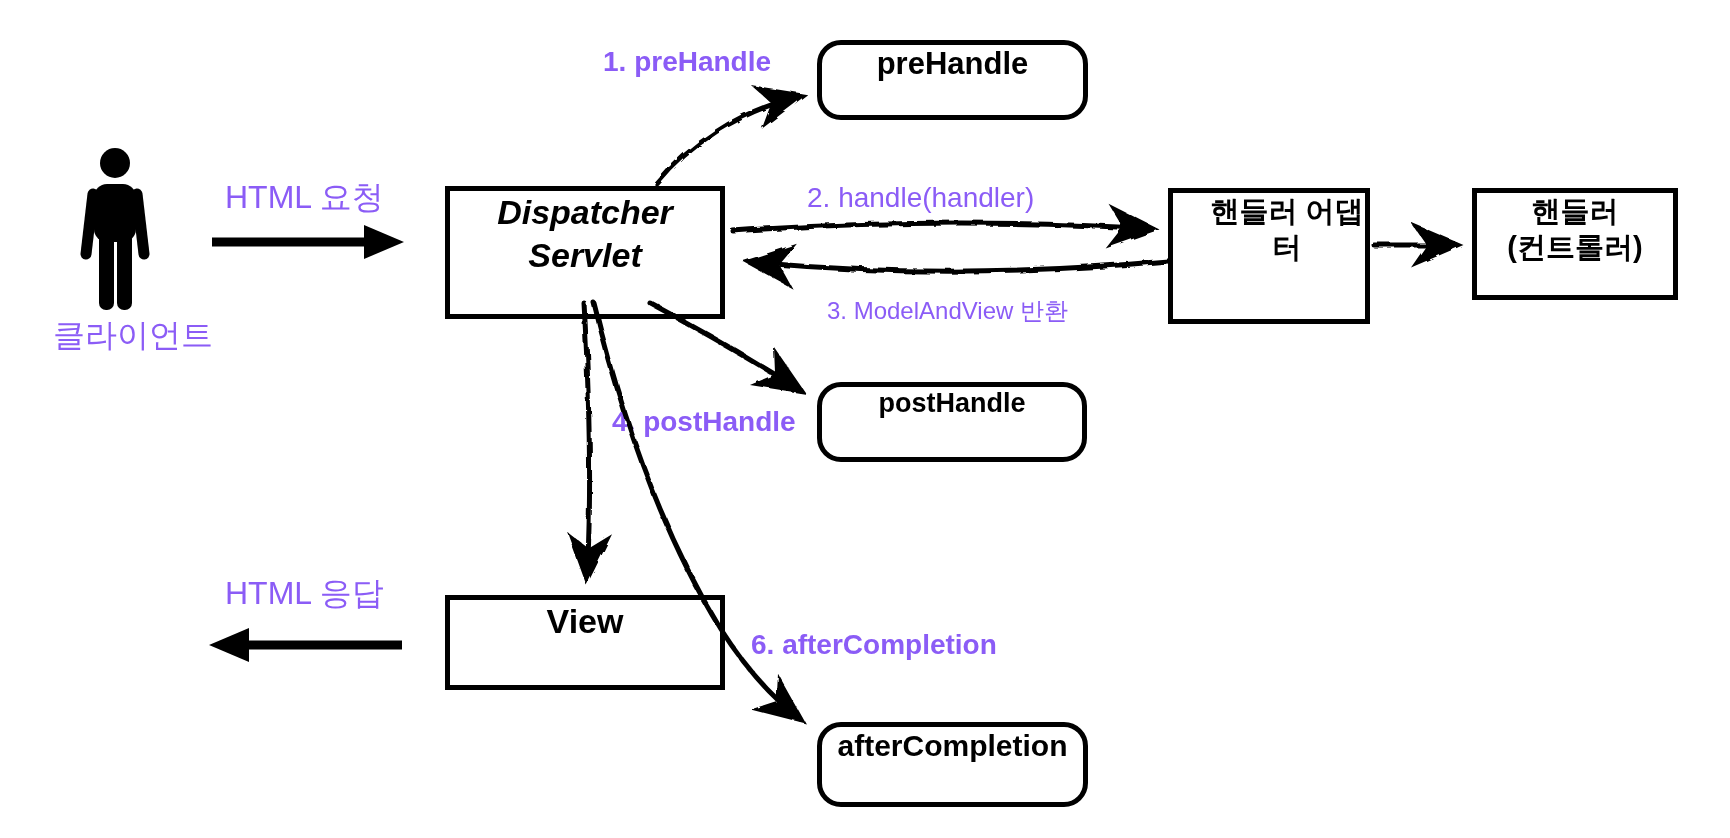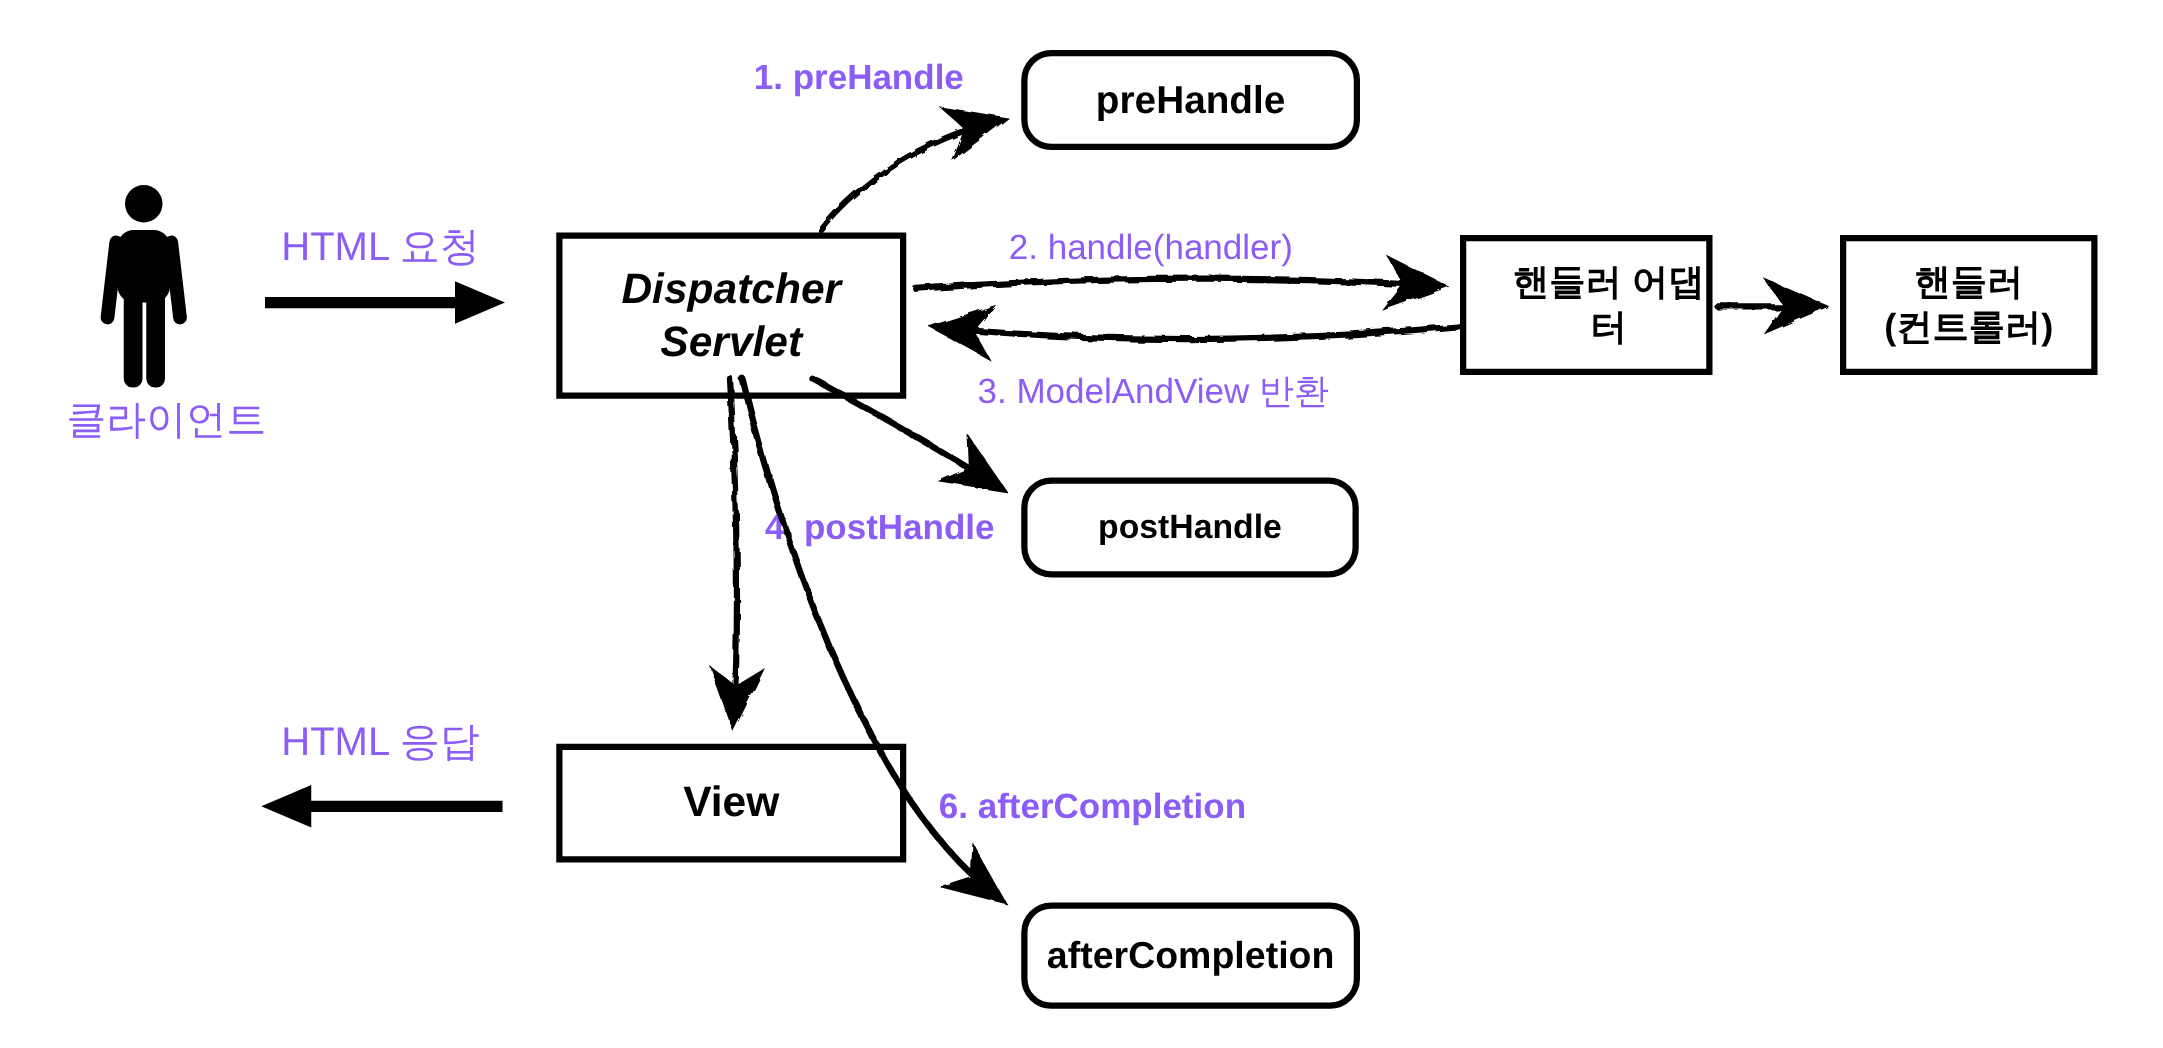--- a/index.html
+++ b/index.html
@@ -2,21 +2,21 @@
 <html><head>
 <meta charset="utf-8">
 <style>
   html,body{margin:0;padding:0;background:#fff;}
   #stage{
     position:relative;width:1730px;height:838px;background:#ffffff;overflow:hidden;
     font-family:"Liberation Sans", sans-serif;
   }
   .box{
     position:absolute;box-sizing:border-box;background:#fff;border:5px solid #000;
-    display:flex;flex-direction:column;align-items:center;justify-content:center;
+    display:flex;flex-direction:column;align-items:center;justify-content:flex-start;
     color:#000;font-weight:bold;text-align:center;line-height:1.25;z-index:1;
   }
   .rounded{border-radius:24px;}
   .glabel{
     position:absolute;color:#8b5cf6;white-space:nowrap;z-index:1;line-height:1.1;
   }
   .bold{font-weight:bold;}
   #arrow-layer{position:absolute;left:0;top:0;z-index:2;pointer-events:none;}
   #person-layer{position:absolute;left:0;top:0;z-index:1;pointer-events:none;}
 </style>
@@ -38,21 +38,21 @@
 
   <div class="box" style="left:445px;top:186px;width:280px;height:133px;font-size:34px;font-style:italic;">
     <span>Dispatcher</span>
     <span>Servlet</span>
   </div>
 
   <div class="box rounded" style="left:817px;top:40px;width:271px;height:80px;font-size:31px;">
     <span>preHandle</span>
   </div>
 
-  <div class="box" style="left:1168px;top:188px;width:202px;height:112px;font-size:29px;padding-left:36px;">
+  <div class="box" style="left:1168px;top:188px;width:202px;height:136px;font-size:29px;padding-left:36px;">
     <span>핸들러 어댑터</span>
   </div>
 
   <div class="box" style="left:1472px;top:188px;width:206px;height:112px;font-size:29px;">
     <span>핸들러</span>
     <span>(컨트롤러)</span>
   </div>
 
   <div class="box rounded" style="left:817px;top:382px;width:270px;height:80px;font-size:27px;">
     <span>postHandle</span>
@@ -67,21 +67,21 @@
   </div>
 
   <div class="glabel" style="left:225px;top:180px;font-size:32px;">HTML 요청</div>
 
   <div class="glabel" style="left:33px;top:318px;width:200px;text-align:center;font-size:32px;">클라이언트</div>
 
   <div class="glabel bold" style="left:603px;top:47px;font-size:28px;">1. preHandle</div>
 
   <div class="glabel" style="left:807px;top:183px;font-size:28px;">2. handle(handler)</div>
 
-  <div class="glabel" style="left:782px;top:298px;font-size:28px;">3. ModelAndView 반환</div>
+  <div class="glabel" style="left:827px;top:298px;font-size:24px;">3. ModelAndView 반환</div>
 
   <div class="glabel bold" style="left:612px;top:407px;font-size:28px;">4. postHandle</div>
 
 
   <div class="glabel bold" style="left:751px;top:630px;font-size:28px;">6. afterCompletion</div>
 
   <div class="glabel" style="left:225px;top:576px;font-size:32px;">HTML 응답</div>
 
   <svg id="arrow-layer" width="1730" height="838" viewBox="0 0 1730 838">
     <defs>

